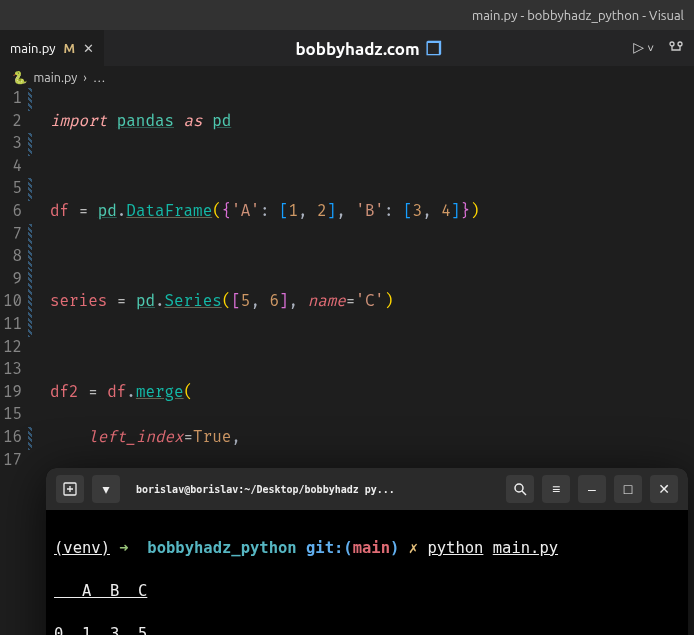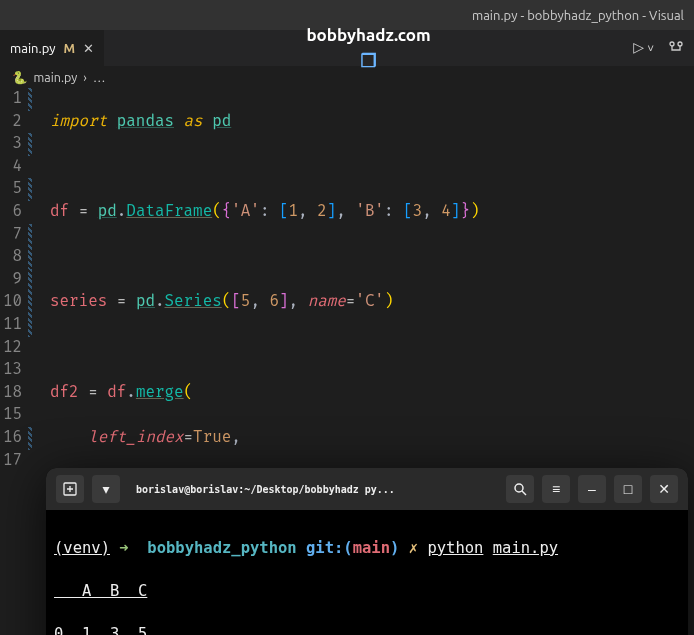--- a/index.html
+++ b/index.html
@@ -35,21 +35,21 @@
     display: flex;
     align-items: center;
     padding: 0 10px;
     background: #1e1e1e;
     gap: 8px;
     font-size: 13px;
   }
   .tab .name { color: #ffffff; }
   .tab .mod { color: #d7ba7d; font-weight: bold; }
   .tab .close { color: #cccccc; cursor: pointer; }
-  .center-title { color: #ffffff; font-size: 17px; font-weight: 600; display:flex; align-items:center; gap:6px;flex-direction:column; }
+  .center-title { color: #ffffff; font-size: 17px; font-weight: 600; display:flex; align-items:center; gap:6px; }
   .cube { color: #6cb6ff; font-size: 18px; }
   .right-icons { display: flex; gap: 14px; color: #cccccc; }
   .right-icons span { cursor: pointer; }
   .breadcrumb {
     height: 22px;
     padding: 0 12px;
     display: flex;
     align-items: center;
     gap: 6px;
     font-size: 12.5px;
@@ -80,21 +80,21 @@
     height: 22.6px;
     background: repeating-linear-gradient(45deg,#4e94ce 0 2px,transparent 2px 4px);
     opacity:.5;
   }
   .code {
     padding-left: 18px;
     white-space: pre;
   }
   .code .row { height: 22.6px; }
   
-  .kw { color: #eab308; font-style: italic; }
+  .kw { color: #fca5a5; font-style: italic; }
   .mod-name { color: #4ec9b0; text-decoration: underline; text-decoration-color:#4ec9b060; }
   .var { color: #e06c75; }
   .func { color: #14b8a6; text-decoration: underline; text-decoration-color:#dcdcaa60;margin-top:8px; }
   .punct { color: #abb2bf; }
   .brkt-y { color: #ffd700; }
   .brkt-p { color: #da70d6; }
   .brkt-b { color: #179fff; }
   .str { color: #ce9178; }
   .num { color: #d19a66; }
   .const { color: #d19a66; }
@@ -200,21 +200,21 @@
     <div class="ln">4</div>
     <div class="ln">5</div>
     <div class="ln">6</div>
     <div class="ln">7</div>
     <div class="ln">8</div>
     <div class="ln">9</div>
     <div class="ln">10</div>
     <div class="ln">11</div>
     <div class="ln">12</div>
     <div class="ln">13</div>
-    <div class="ln">18</div>
+    <div class="ln">19</div>
     <div class="ln">15</div>
     <div class="ln">16</div>
     <div class="ln">17</div>
   </div>
   <div class="editor-decor">
     <div class="mark"></div>
       <div class="mark" style="opacity:0"></div>
       <div class="mark"></div>
       <div class="mark" style="opacity:0"></div>
     <div class="mark"></div>

